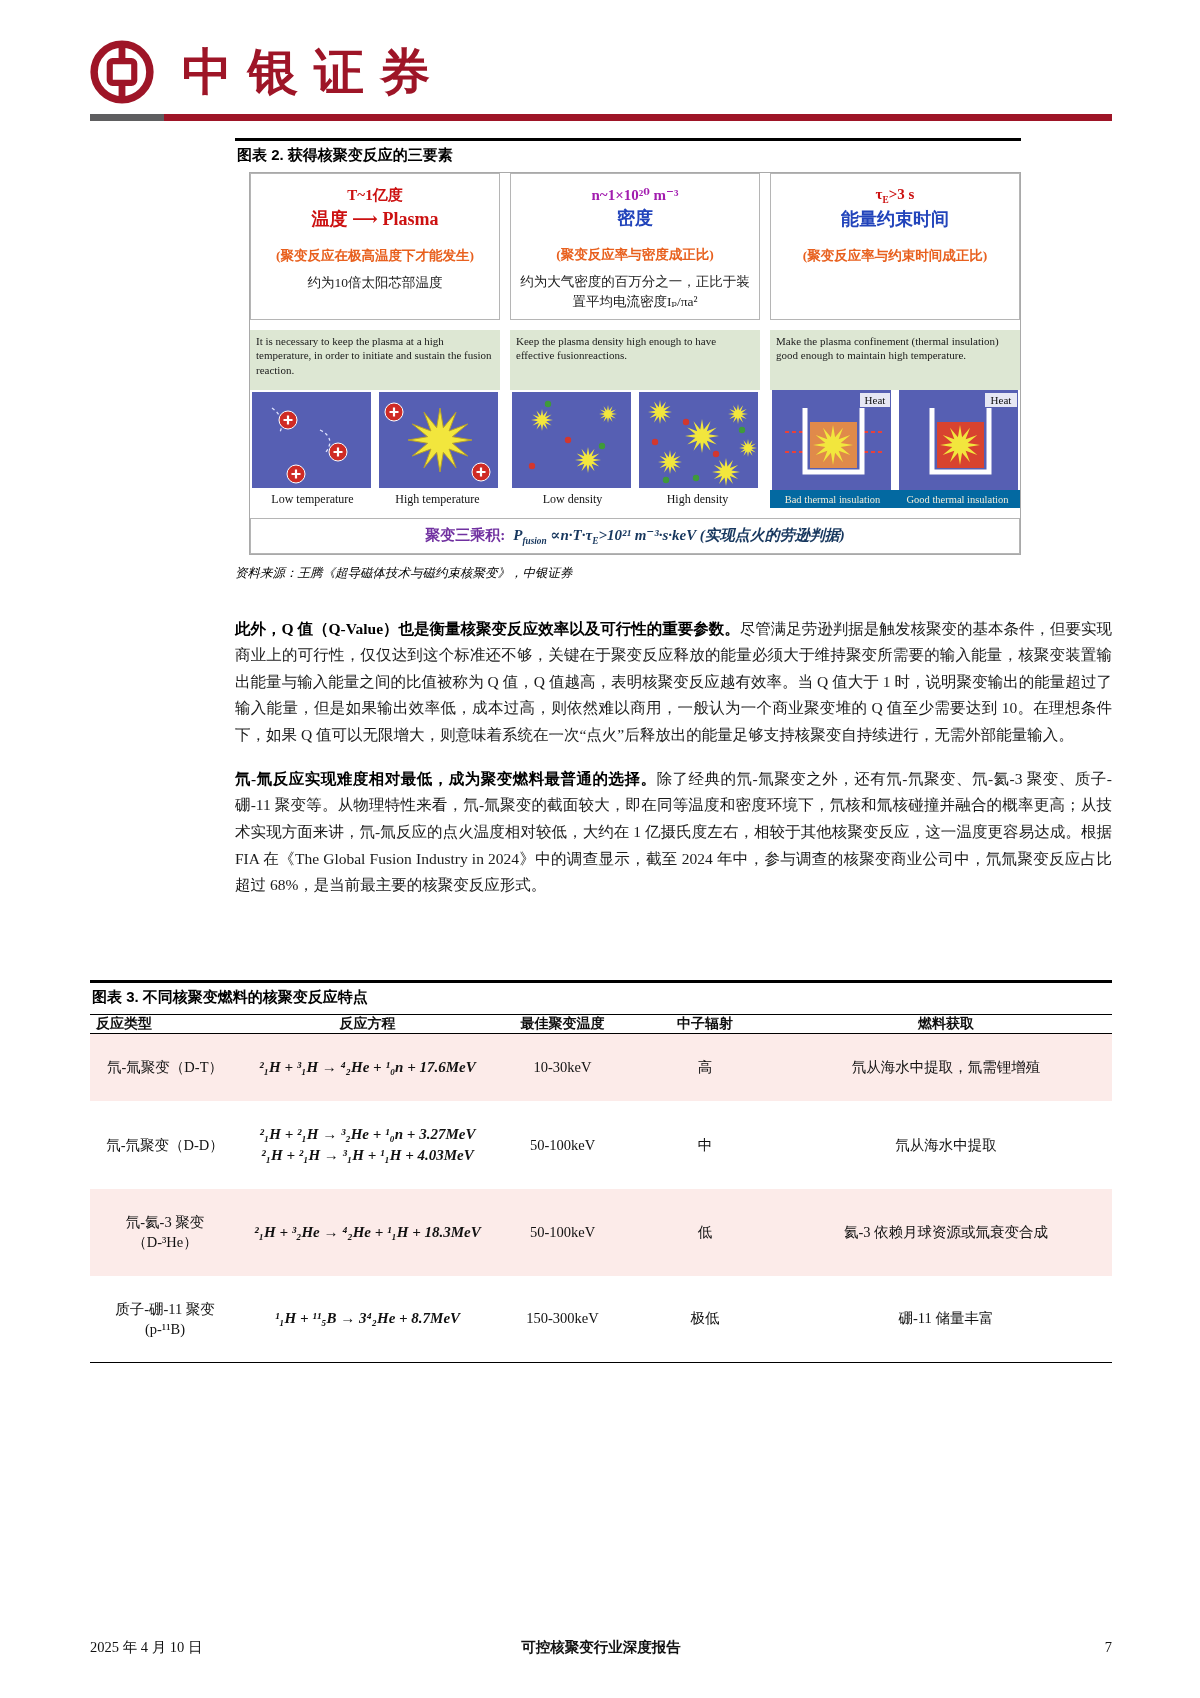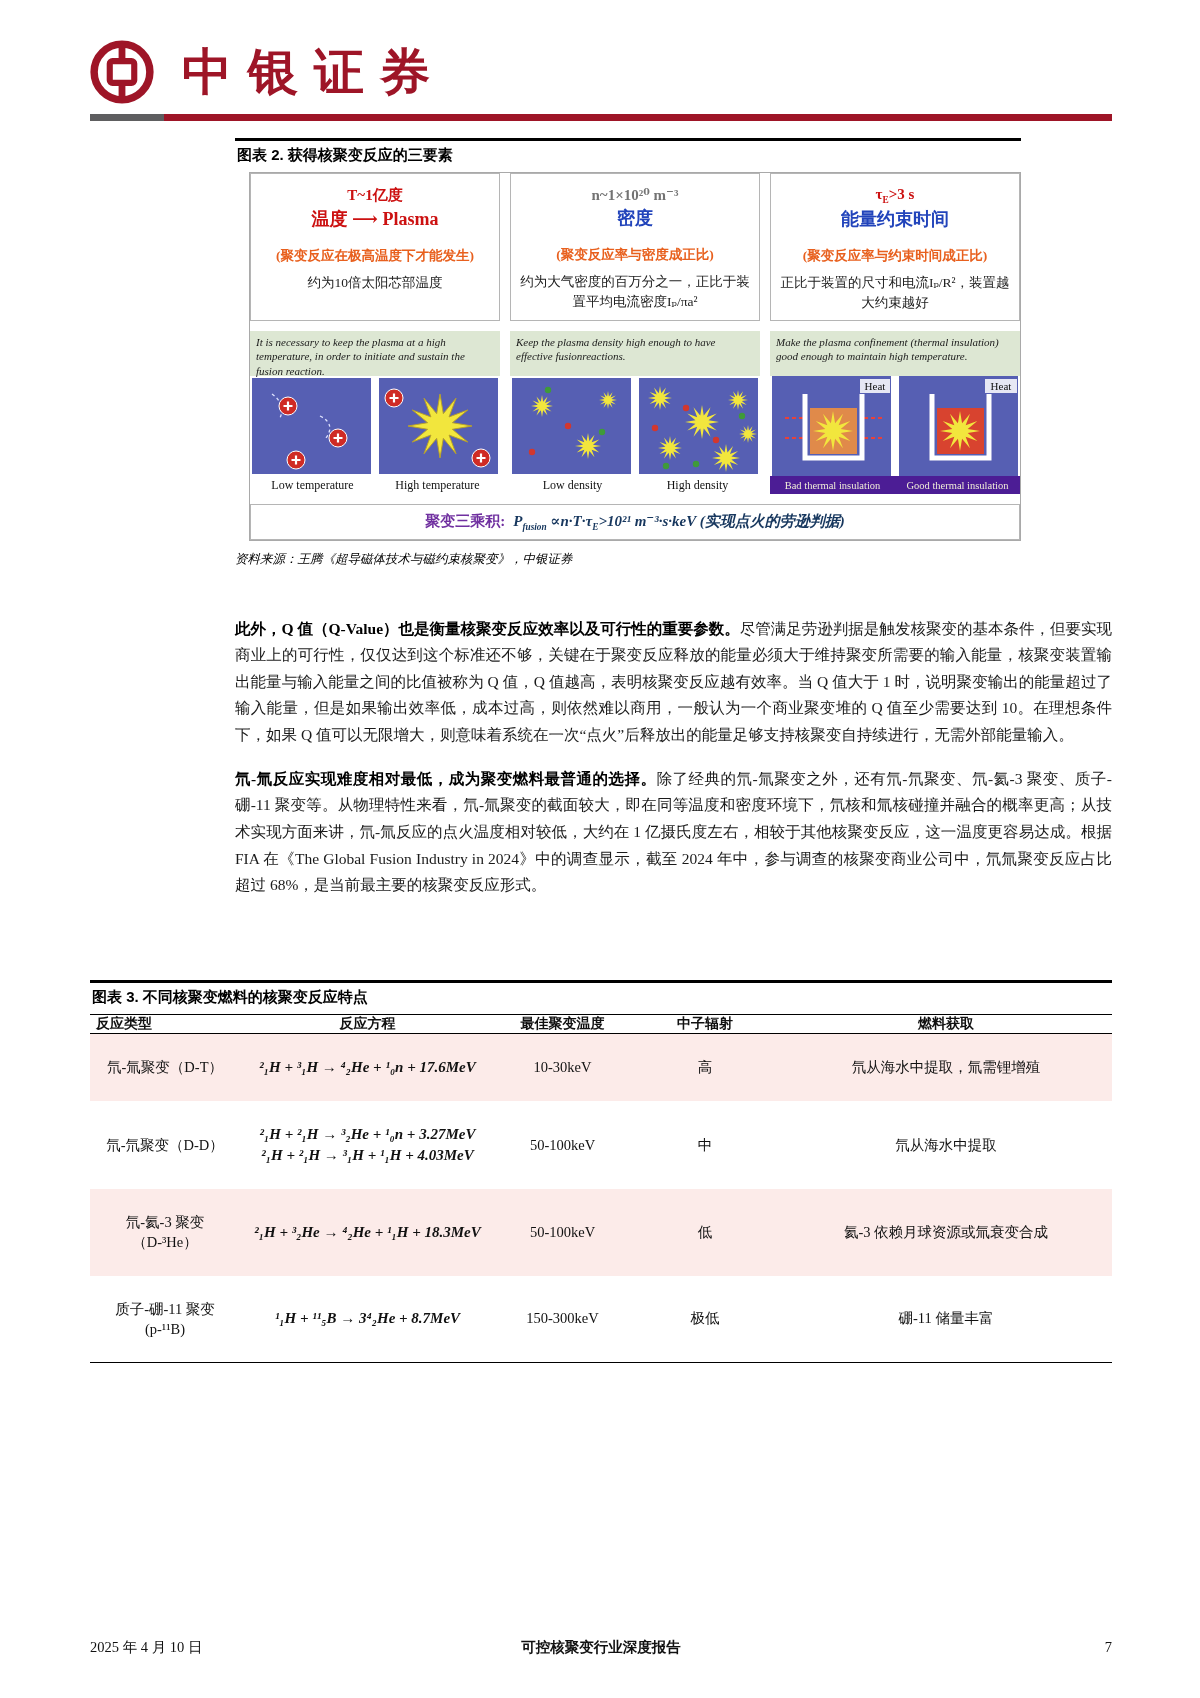--- a/index.html
+++ b/index.html
@@ -27,32 +27,32 @@
   .fig2-box { border:1px solid #a9a9a9; margin-left:14px; }
   .fig2-top { display:grid; grid-template-columns:1fr 1fr 1fr; gap:10px; }
   .fig2-cell {
     border:1px solid #b5b5b5; min-height:138px; box-sizing:border-box;
     text-align:center; padding:12px 8px 8px; font-size:14px;
   }
   .cell-line1 { display:block; font-size:15px; font-weight:600; }
   .cell-line2 { display:block; font-size:18px; margin-top:2px; font-weight:600; }
   .c-red  { color:#cc1111; }
   .c-blue { color:#2244bb; }
-  .c-dark { color:#737373; }
+  .c-dark { color:#a21caf; }
   .cell-note { color:#e8601e; margin-top:16px; font-size:13.5px; font-weight:600; }
   .cell-desc { color:#222; margin-top:8px; font-size:13.5px; line-height:1.45; }
   .fig2-panels { display:grid; grid-template-columns:1fr 1fr 1fr; gap:10px; margin-top:10px; }
   .panel-caption {
-    background:#dde7d3; font-size:11px; line-height:1.3; padding:4px 6px; height:45px;
-    box-sizing:border-box; color:#1a1a1a;font-style:italic;
+    background:#dde7d3; font-size:11px; line-height:1.3; padding:4px 6px; height:60px;
+    box-sizing:border-box; color:#1a1a1a;
   }
   .panel-img { display:block; width:100%; height:100px; }
   .panel-labels { display:flex; font-size:12px; color:#111; height:18px; align-items:center; }
   .panel-labels span { flex:1; text-align:center; }
-  .panel-labels.blue { background:#4c1d95; color:#f0ecd8; font-size:10.5px; }
+  .panel-labels.blue { background:#0369a1; color:#f0ecd8; font-size:10.5px; }
   .fig2-formula {
     border:1px solid #b5b5b5; margin-top:10px; text-align:center; padding:7px 4px;
     font-size:15px; color:#17375e; font-weight:600;
   }
   .formula-label { color:#7030a0; margin-right:8px; }
   .fig2-formula sub, .cell-line1 sub { font-size:0.62em; }
   .fig-source { font-style:italic; font-size:12.5px; margin-top:9px; color:#000; line-height:1.5; }
 
   
   .paragraphs {
@@ -131,21 +131,20 @@
         <div class="fig2-cell">
           <span class="cell-line1 c-dark">n~1×10²⁰ m⁻³</span>
           <span class="cell-line2 c-blue">密度</span>
           <div class="cell-note">(聚变反应率与密度成正比)</div>
           <div class="cell-desc">约为大气密度的百万分之一，正比于装置平均电流密度Iₚ/πa²</div>
         </div>
         <div class="fig2-cell">
           <span class="cell-line1 c-red"><span>τ</span><sub>E</sub><span>&gt;3 s</span></span>
           <span class="cell-line2 c-blue">能量约束时间</span>
           <div class="cell-note">(聚变反应率与约束时间成正比)</div>
-          <div class="cell-desc">正比于装置的尺寸和电流Iₚ/R²，装置越大约束越好</div>
         </div>
       </div>
 
       <div class="fig2-panels">
 
         <div>
           <div class="panel-caption">It is necessary to keep the plasma at a high temperature, in order to initiate and sustain the fusion reaction.</div>
           <svg class="panel-img" viewBox="0 0 250 100">
             <rect x="2" y="2" width="119" height="96" fill="#565fb3"></rect>
             <rect x="129" y="2" width="119" height="96" fill="#565fb3"></rect>

